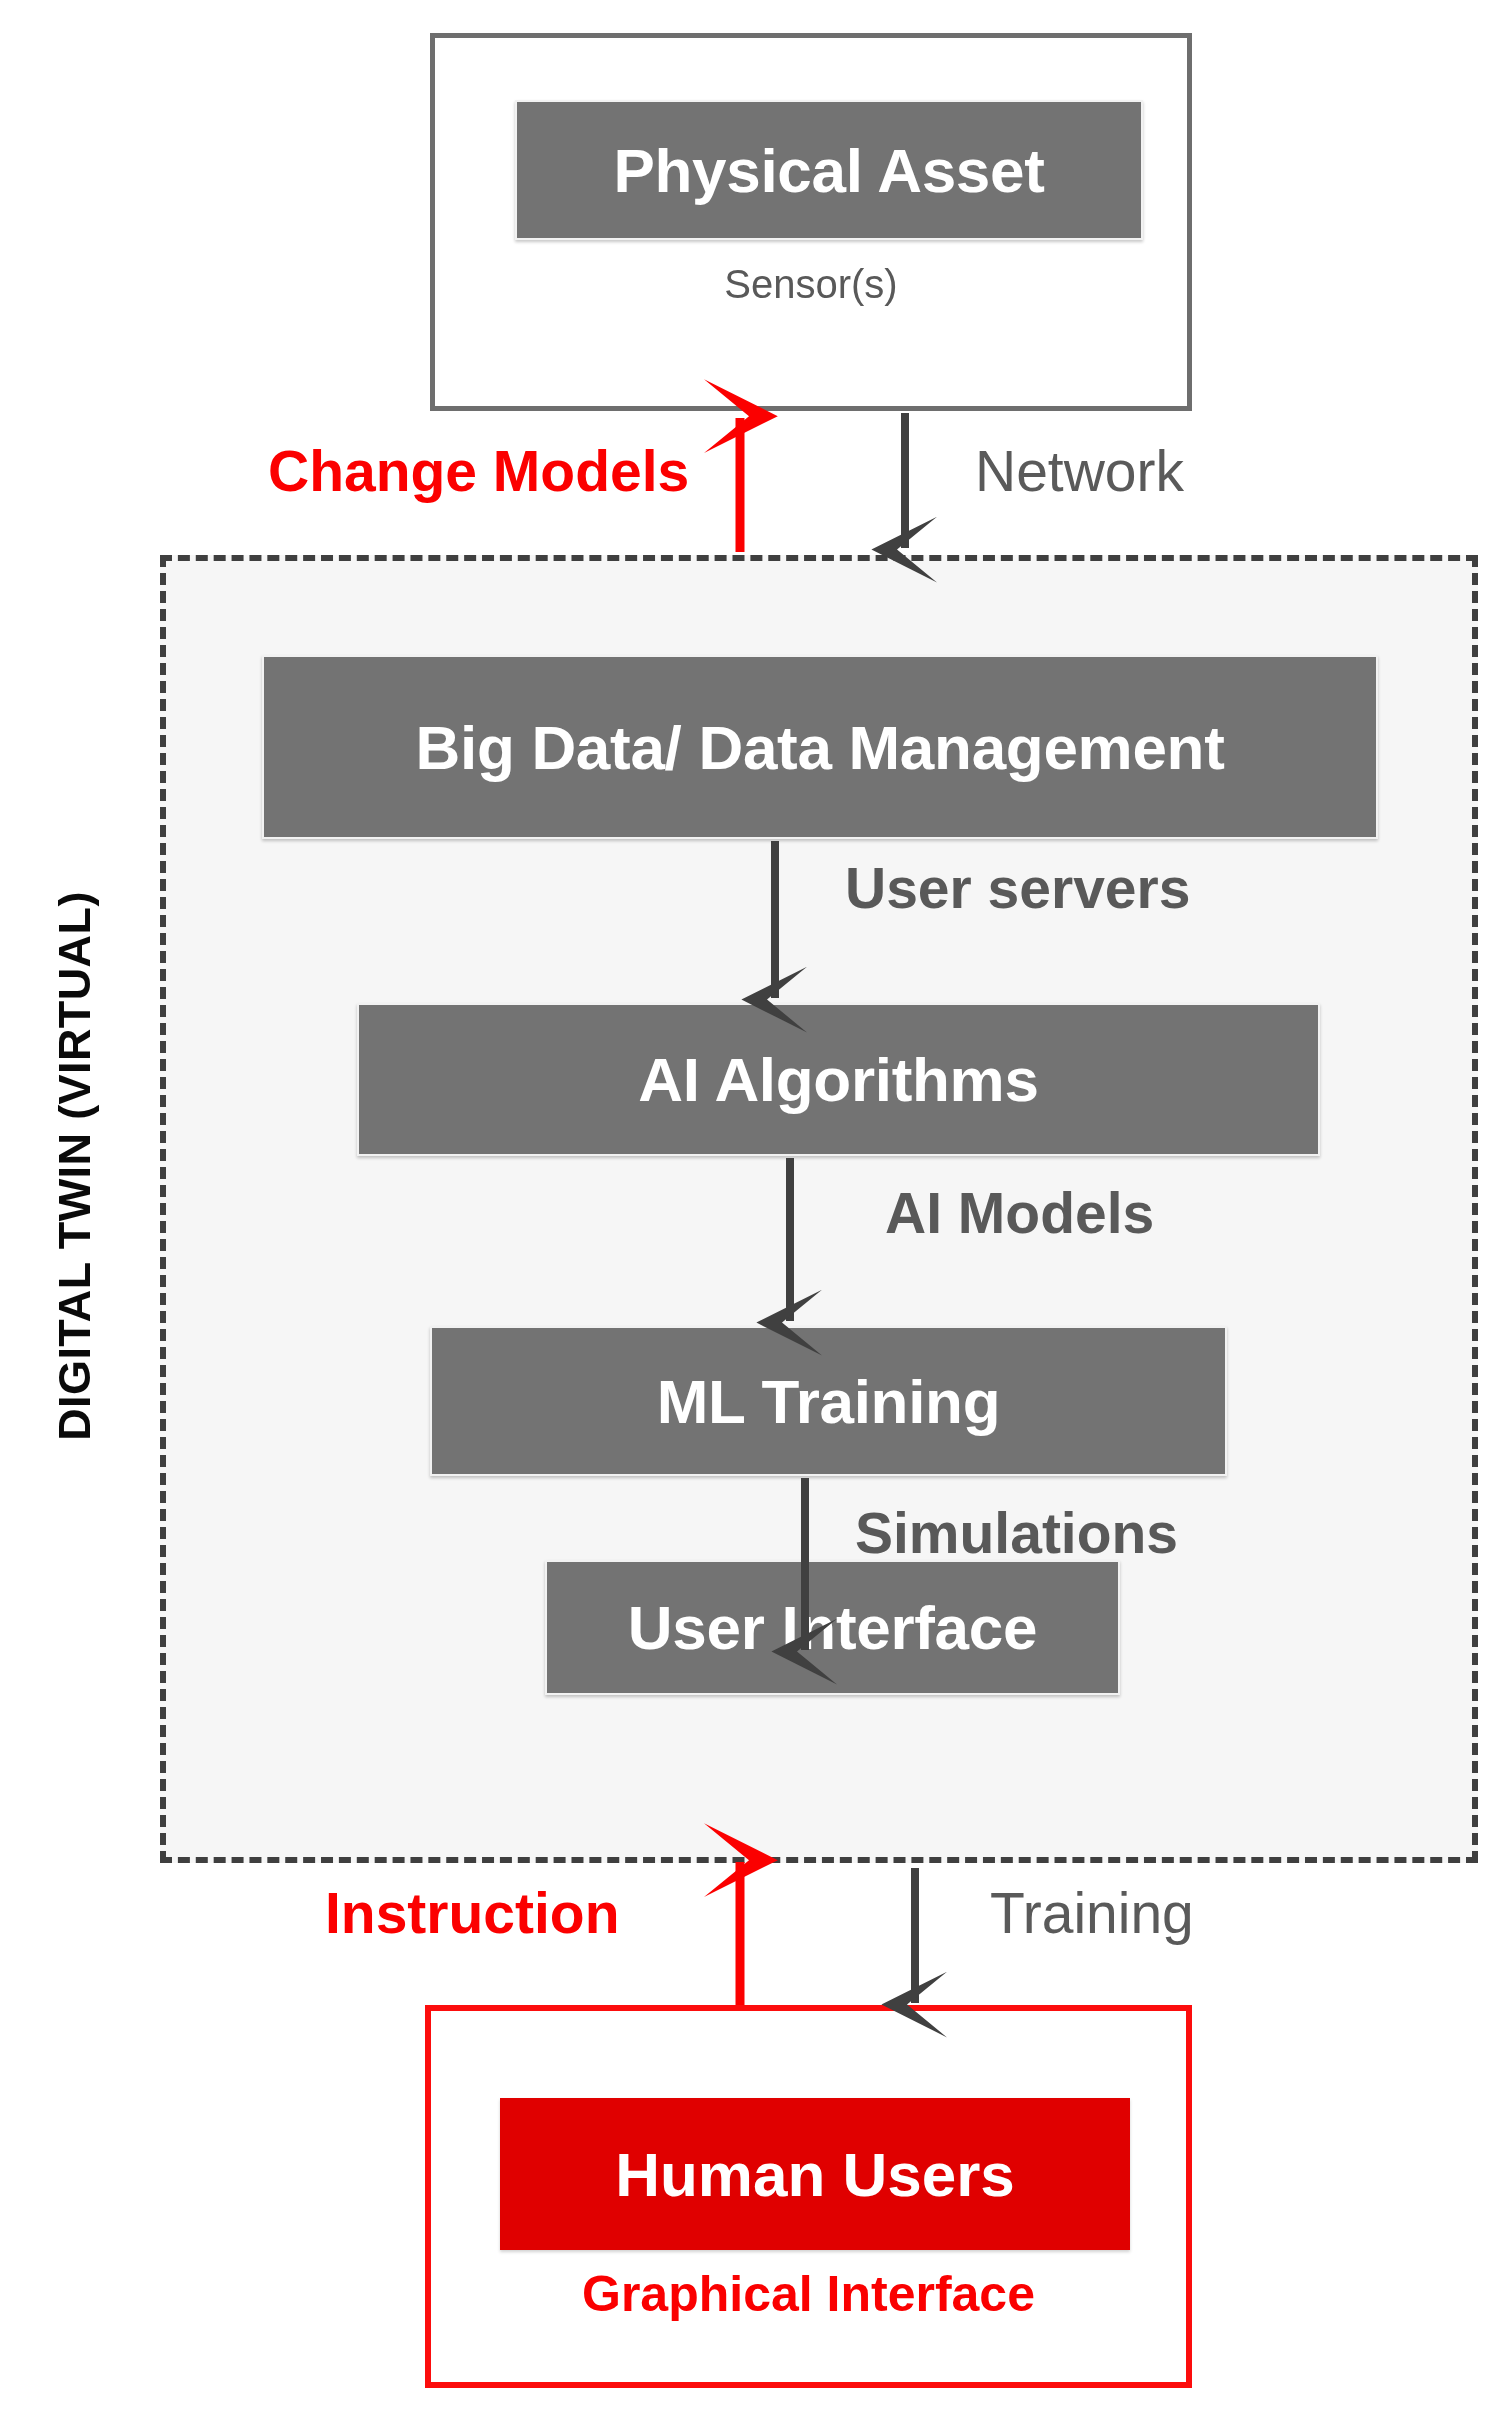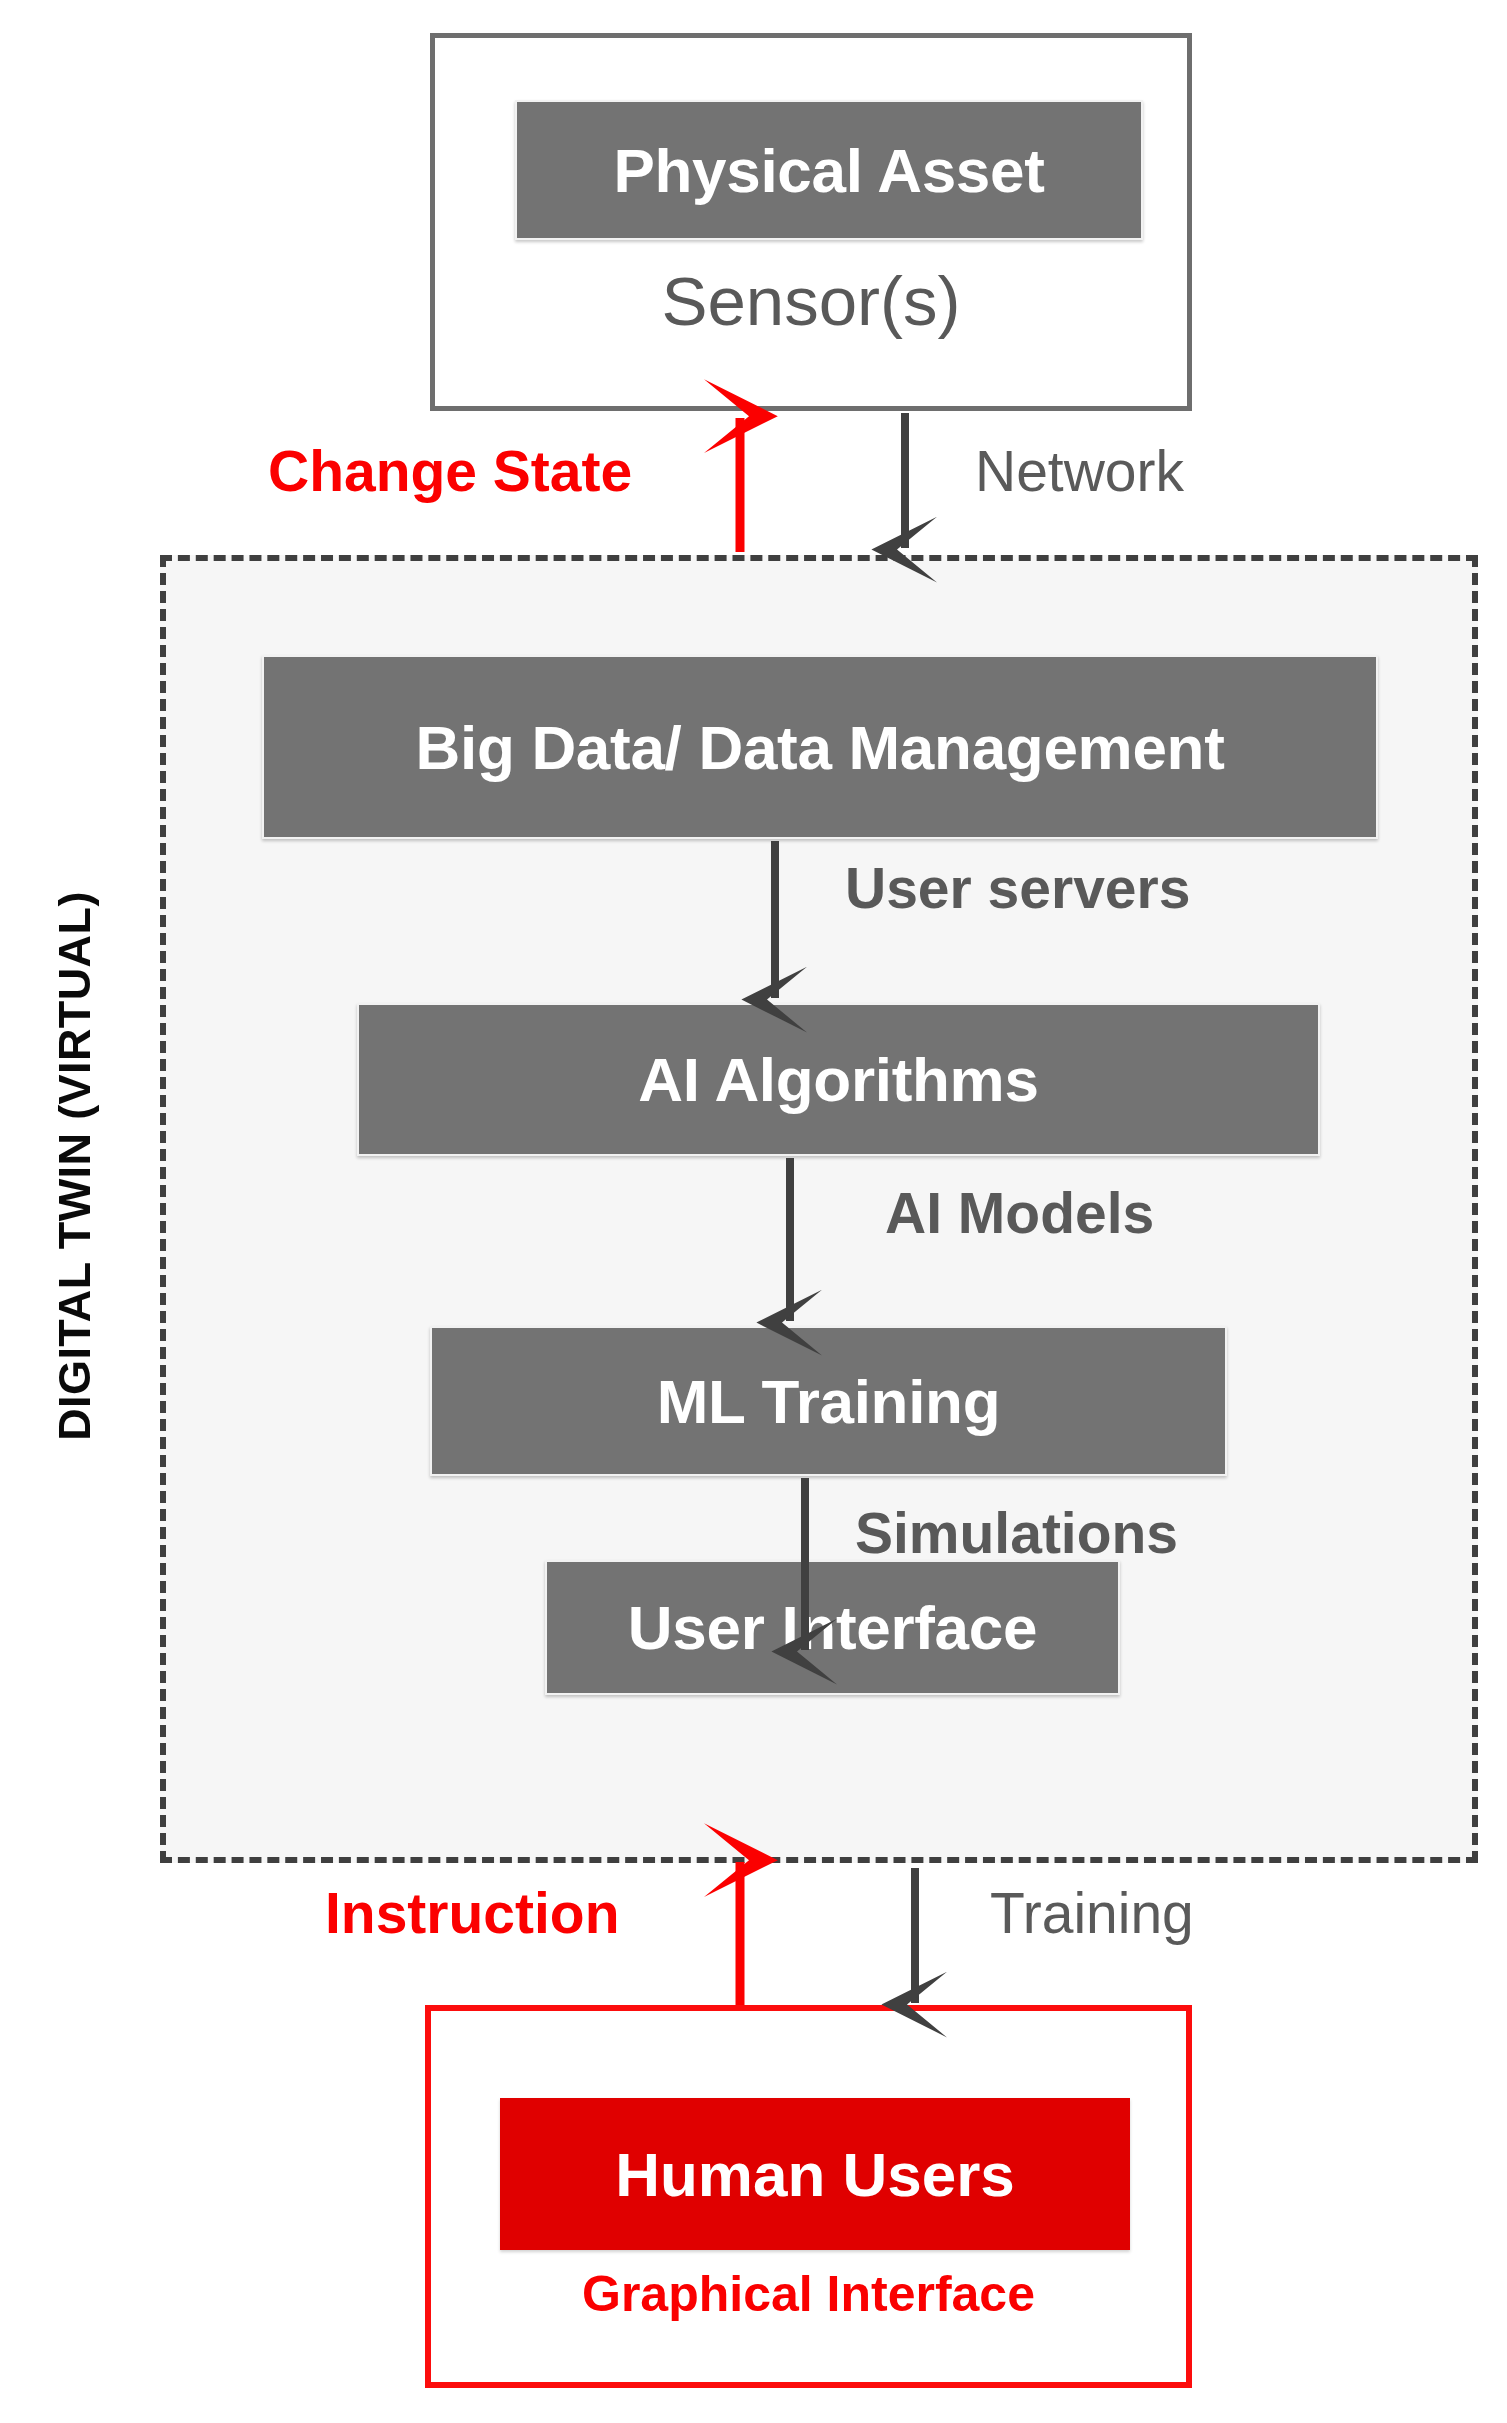--- a/index.html
+++ b/index.html
@@ -47,21 +47,21 @@
   .bd-box   { left: 262px;  top: 655px;  width: 1116px; height: 184px; font-size: 62px; }
   .ai-box   { left: 357px;  top: 1003px; width: 963px; height: 153px; font-size: 62px; }
   .ml-box   { left: 430px;  top: 1326px; width: 797px; height: 150px; font-size: 62px; }
   .ui-box   { left: 545px;  top: 1560px; width: 575px; height: 135px; font-size: 62px; }
 
   
   .sensors-label {
     left: 430px; top: 262px;
     width: 762px;
     text-align: center;
-    font-size: 69px;
+    font-size: 40px;
     color: #595959;
     font-weight: normal;
   }
 
   
   .dashed-box {
     left: 160px; top: 555px;
     width: 1318px; height: 1308px;
     border: 6px dashed #3f3f3f;
     background: #f6f6f6;
@@ -193,21 +193,21 @@
 
     <g>
       <line x1="740" y1="2005" x2="740" y2="1862" stroke="#fb0000" stroke-width="9" marker-end="url(#ah-red)"></line>
     </g>
 
     <g>
       <line x1="915" y1="1868" x2="915" y2="2003" stroke="#404040" stroke-width="8" marker-end="url(#ah-gray)"></line>
     </g>
   </svg>
 
-  <div class="abs edge-label red lbl-change-state">Change State</div>
+  <div class="abs edge-label red lbl-change-state">Change Models</div>
 
   <div class="abs edge-label thin lbl-network">Network</div>
 
   <div class="abs edge-label lbl-cloud">User servers</div>
 
   <div class="abs edge-label lbl-aimodels">AI Models</div>
 
   <div class="abs edge-label lbl-simulations">Simulations</div>
 
   <div class="abs edge-label red lbl-instruction">Instruction</div>

